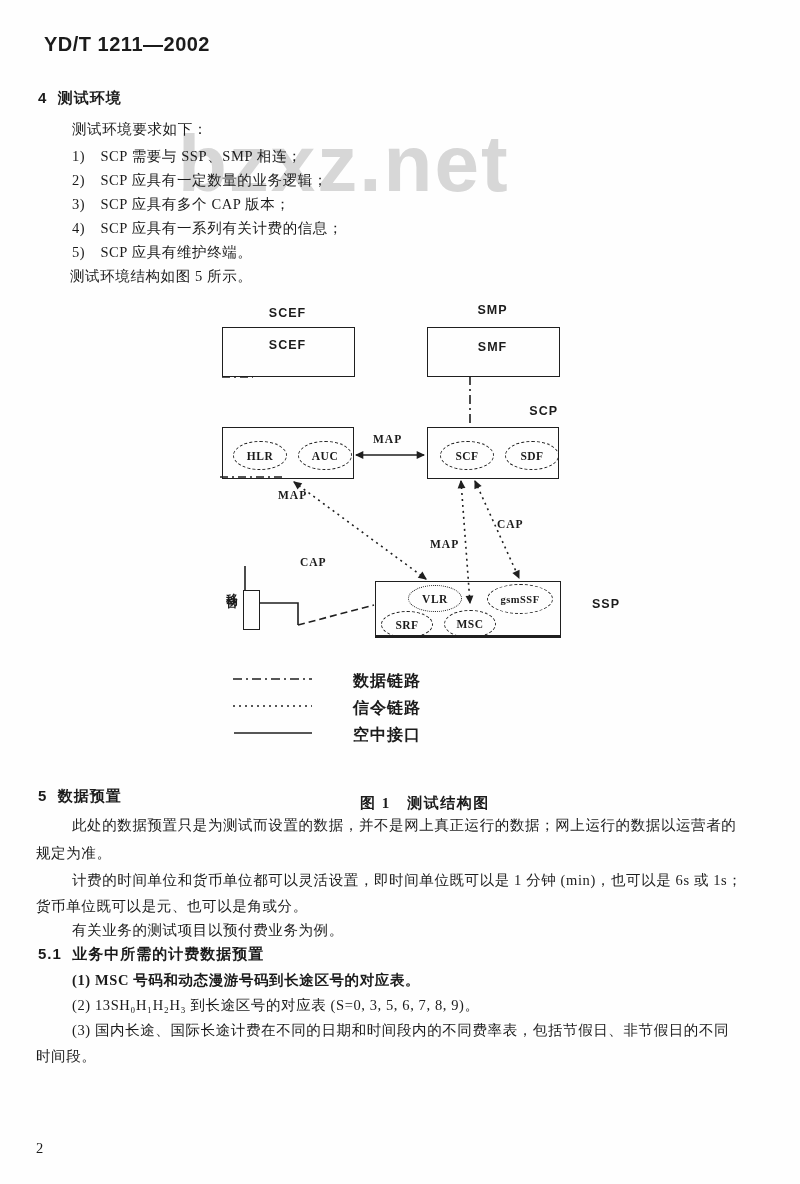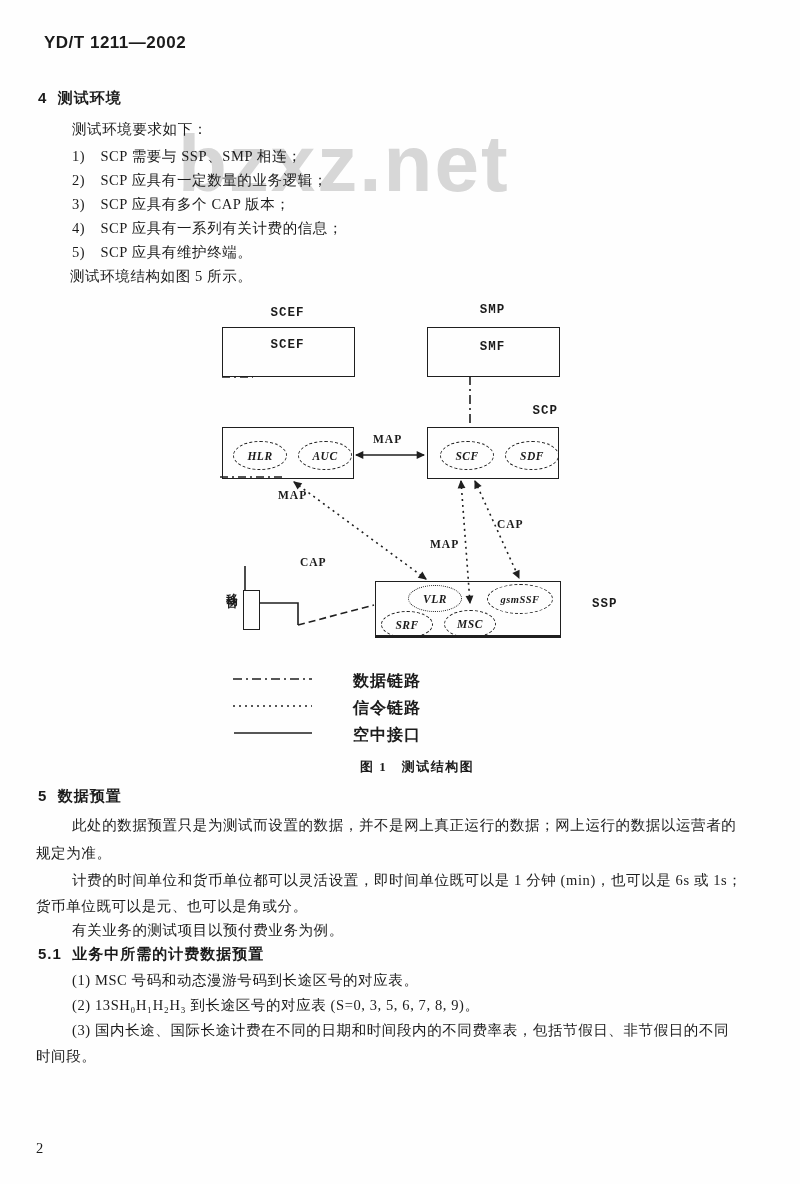--- a/index.html
+++ b/index.html
@@ -1,33 +1,33 @@
 <!DOCTYPE html>
 <html><head>
 <meta charset="utf-8">
 <style>
   html,body{margin:0;padding:0;background:#e8e8e8;}
   .page{position:relative;width:800px;height:1184px;background:#fefefe;overflow:hidden;
         font-family:"Liberation Serif",serif;color:#1b1b1b;}
   .abs{position:absolute;white-space:nowrap;}
-  .hdr{font-family:"Liberation Sans",sans-serif;font-weight:700;font-size:17px;letter-spacing:.5px;}
+  .hdr{font-family:"Liberation Sans",sans-serif;font-weight:700;font-size:20px;letter-spacing:.5px;}
   .h1{font-family:"Liberation Sans",sans-serif;font-weight:700;font-size:15px;letter-spacing:1px;}
   .body-t{font-size:14.5px;letter-spacing:.6px;}
   .wm{position:absolute;left:178px;top:118px;font-family:"Liberation Sans",sans-serif;
       font-weight:700;font-size:80px;color:#d7d7d7;letter-spacing:2px;z-index:0;}
   .box{position:absolute;border:1.6px solid #1f1f1f;background:transparent;z-index:1;}
   .box-lbl{position:absolute;text-align:center;font-weight:700;font-size:12.5px;
-      font-family:Liberation Mono, monospace;letter-spacing:1px;z-index:1;}
+      font-family:Liberation Sans, sans-serif;letter-spacing:1px;z-index:1;}
   .ell{position:absolute;border:1.5px dashed #1f1f1f;border-radius:50%;display:flex;
       align-items:center;justify-content:center;font-weight:700;font-size:11.5px;
-      letter-spacing:.5px;z-index:1;background:transparent;font-style:italic;}
+      letter-spacing:.5px;z-index:1;background:transparent;}
   .ell.dot{border-style:dotted;}
   .lnk{position:absolute;font-weight:700;font-size:11.5px;letter-spacing:1px;z-index:3;}
   .leg-lbl{position:absolute;font-weight:700;font-size:16px;letter-spacing:1px;}
-  .cap{position:absolute;font-weight:700;font-size:13px;letter-spacing:1.5px;}
+  .cap{position:absolute;font-weight:700;font-size:15px;letter-spacing:1.5px;margin-top:36px;}
   .vert{writing-mode:vertical-rl;text-orientation:upright;font-size:11.5px;font-weight:700;letter-spacing:2px;}
   svg.lines{position:absolute;left:0;top:0;z-index:2;pointer-events:none;}
   .content{position:relative;z-index:1;}
 </style>
 </head>
 <body>
 
 <div class="page">
 
   <div class="wm">bzxz.net</div>
@@ -89,21 +89,21 @@
       <span>5</span>&nbsp;&nbsp;<span>数据预置</span>
     </div>
     <div class="abs body-t" style="left:72px;top:816px;">此处的数据预置只是为测试而设置的数据，并不是网上真正运行的数据；网上运行的数据以运营者的</div>
     <div class="abs body-t" style="left:36px;top:844px;">规定为准。</div>
     <div class="abs body-t" style="left:72px;top:871px;">计费的时间单位和货币单位都可以灵活设置，即时间单位既可以是 1 分钟 (min)，也可以是 6s 或 1s；</div>
     <div class="abs body-t" style="left:36px;top:897px;">货币单位既可以是元、也可以是角或分。</div>
     <div class="abs body-t" style="left:72px;top:921px;">有关业务的测试项目以预付费业务为例。</div>
     <div class="abs h1" style="left:38px;top:945px;">
       <span>5.1</span>&nbsp;&nbsp;<span>业务中所需的计费数据预置</span>
     </div>
-    <div class="abs body-t" style="left:72px;top:971px;">(1) MSC 号码和动态漫游号码到长途区号的对应表。</div>
+    <div class="abs body-t" style="left:72px;top:971px;font-weight:bold;">(1) MSC 号码和动态漫游号码到长途区号的对应表。</div>
     <div class="abs body-t" style="left:72px;top:996px;">(2) 13SH₀H₁H₂H₃ 到长途区号的对应表 (S=0, 3, 5, 6, 7, 8, 9)。</div>
     <div class="abs body-t" style="left:72px;top:1021px;">(3) 国内长途、国际长途计费在不同的日期和时间段内的不同费率表，包括节假日、非节假日的不同</div>
     <div class="abs body-t" style="left:36px;top:1047px;">时间段。</div>
 
     <div class="abs body-t" style="left:36px;top:1140px;">2</div>
   </div>
 
   <svg class="lines" width="800" height="1184" viewBox="0 0 800 1184">
     <defs>
       <marker id="arr" viewBox="0 0 8 8" markerWidth="9" markerHeight="9" refX="7" refY="4" orient="auto-start-reverse" markerUnits="userSpaceOnUse">

